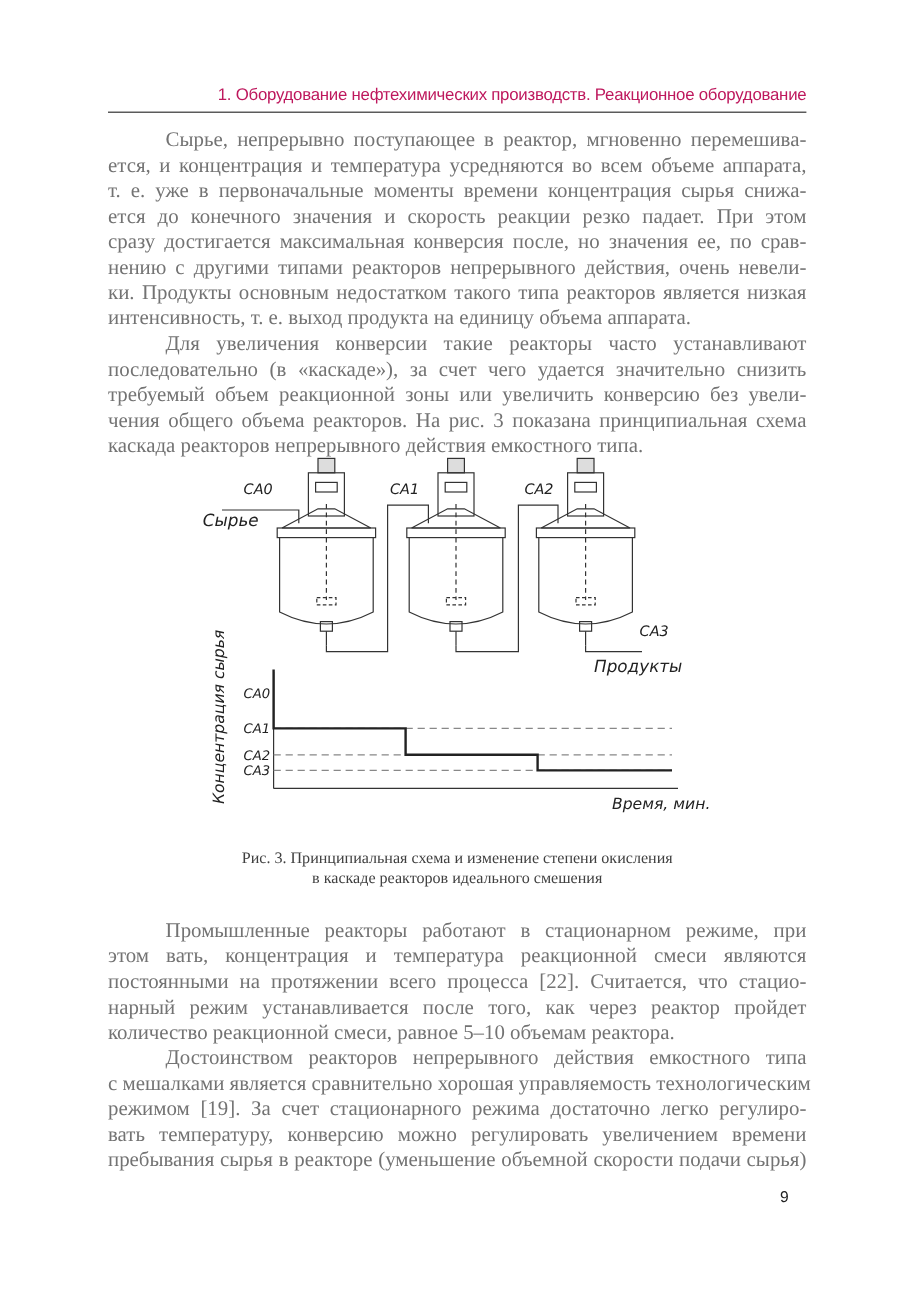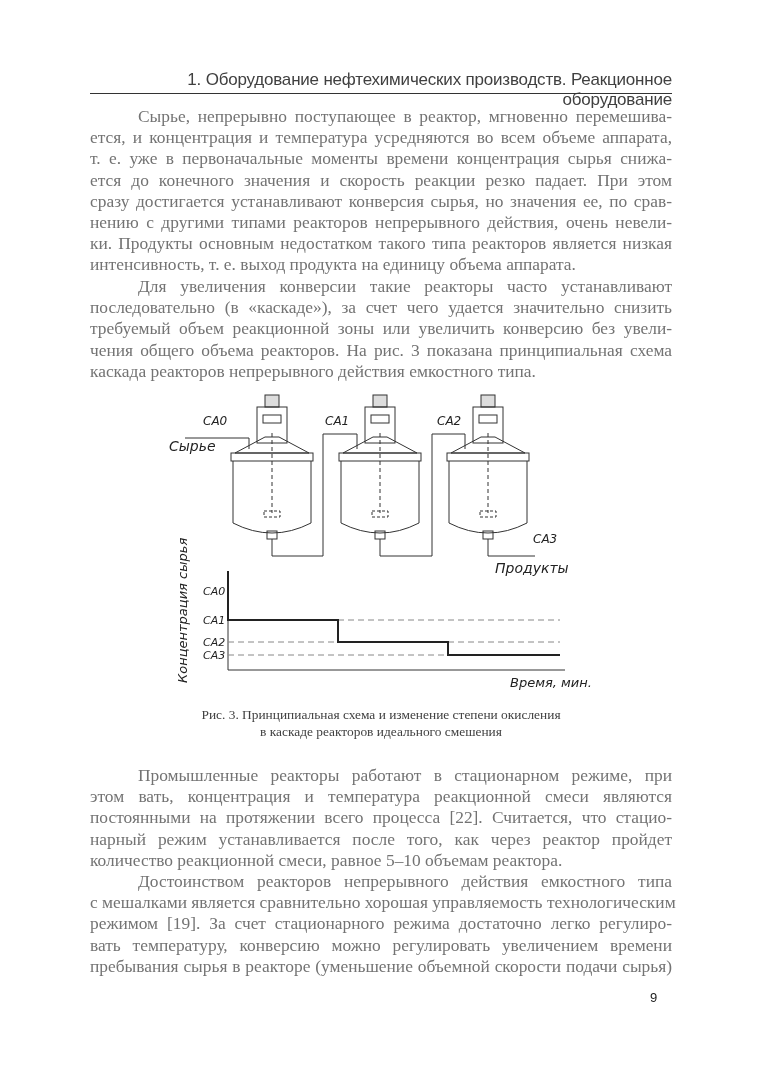--- a/index.html
+++ b/index.html
@@ -1,42 +1,42 @@
 <!DOCTYPE html>
 <html><head>
 <meta charset="utf-8">
 <style>
   html, body { margin:0; padding:0; background:#ffffff; }
   body { width:763px; height:1080px; position:relative; overflow:hidden; color:#1a1a1a; }
   .header { position:absolute; left:90px; top:70px; width:582px; text-align:right;
-    font-family:"Liberation Sans", sans-serif; font-size:17px; color:#404040; letter-spacing:-0.2px; }
+    font-family:"Liberation Sans", sans-serif; font-size:14px; color:#be185d; letter-spacing:-0.2px; }
   .header-rule { position:absolute; left:90px; top:93px; width:582px; height:1px; background:#333; }
   .para { position:absolute; left:90px; width:582px; font-family:"Liberation Serif", serif;
     font-size:17.4px; line-height:21.2px; text-align:justify; color:#737373; }
   .para .ln { display:block; text-align:justify; text-align-last:justify; white-space:nowrap; height:21.2px; }
   .para .ln.last { text-align-last:left; }
   .para .ln.indent { padding-left:48px; }
-  .figure { position:absolute; left:165px; top:393px; width:440px; height:302px; }
+  .figure { position:absolute; left:165px; top:380px; width:440px; height:302px; }
   .caption { position:absolute; left:90px; top:707px; width:582px; text-align:center;
     font-family:"Liberation Serif", serif; font-size:13.4px; line-height:16.5px; color:#404040; }
   .pagenum { position:absolute; left:650px; top:990px; font-family:"Liberation Sans", sans-serif; font-size:13px; color:#222; }
   svg text { font-family:"DejaVu Sans", sans-serif; font-style:italic; fill:#222; }
 </style>
 </head>
 <body>
 
 <div class="header">1. Оборудование нефтехимических производств. Реакционное оборудование</div>
 <div class="header-rule"></div>
 
 <div class="para" id="p0" style="top:106px;">
     <span class="ln indent">Сырье, непрерывно поступающее в реактор, мгновенно перемешива-</span>
     <span class="ln">ется, и концентрация и температура усредняются во всем объеме аппарата,</span>
     <span class="ln">т. е. уже в первоначальные моменты времени концентрация сырья снижа-</span>
     <span class="ln">ется до конечного значения и скорость реакции резко падает. При этом</span>
-    <span class="ln">сразу достигается устанавливают конверсия сырья, но значения ее, по срав-</span>
+    <span class="ln">сразу достигается максимальная конверсия после, но значения ее, по срав-</span>
     <span class="ln">нению с другими типами реакторов непрерывного действия, очень невели-</span>
     <span class="ln">ки. Продукты основным недостатком такого типа реакторов является низкая</span>
     <span class="ln last">интенсивность, т. е. выход продукта на единицу объема аппарата.</span>
   </div>
 <div class="para" id="p1" style="top:276px;">
     <span class="ln indent">Для увеличения конверсии такие реакторы часто устанавливают</span>
     <span class="ln">последовательно (в «каскаде»), за счет чего удается значительно снизить</span>
     <span class="ln">требуемый объем реакционной зоны или увеличить конверсию без увели-</span>
     <span class="ln">чения общего объема реакторов. На рис. 3 показана принципиальная схема</span>
     <span class="ln last">каскада реакторов непрерывного действия емкостного типа.</span>

